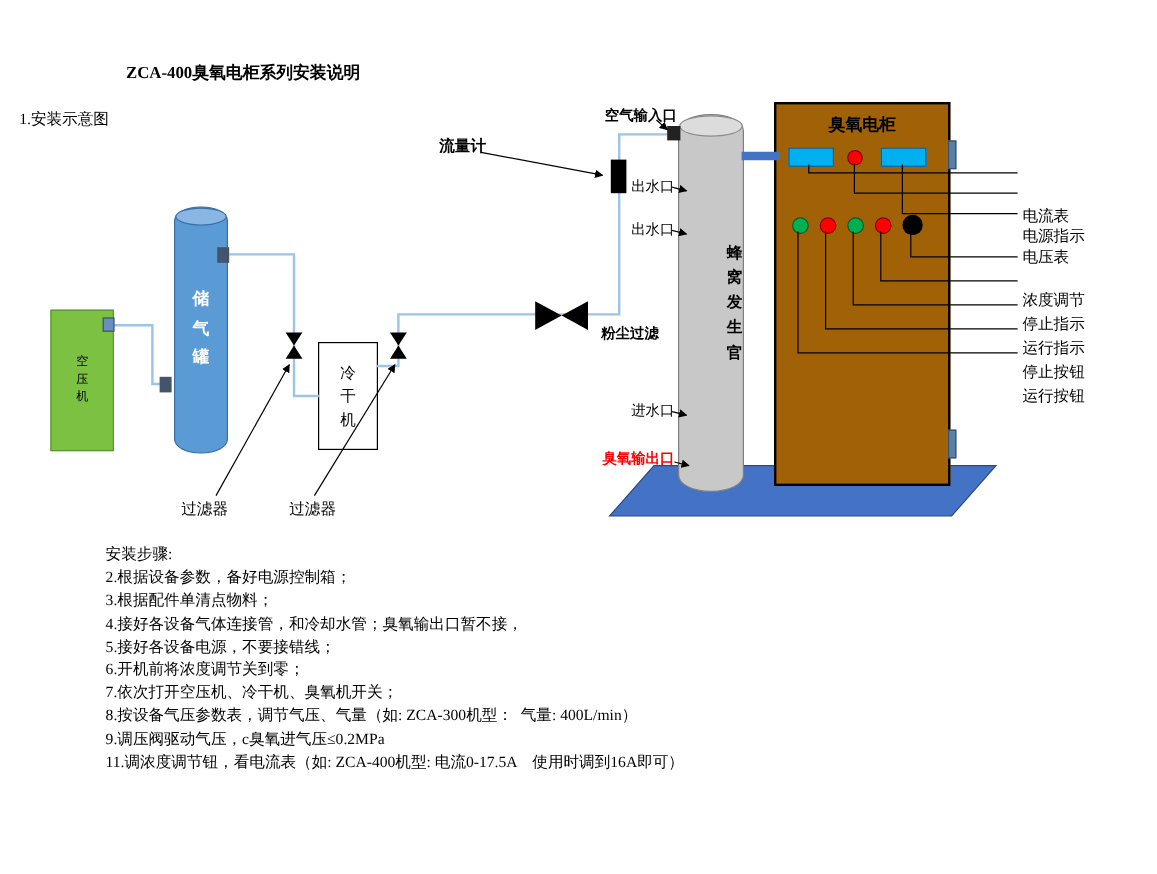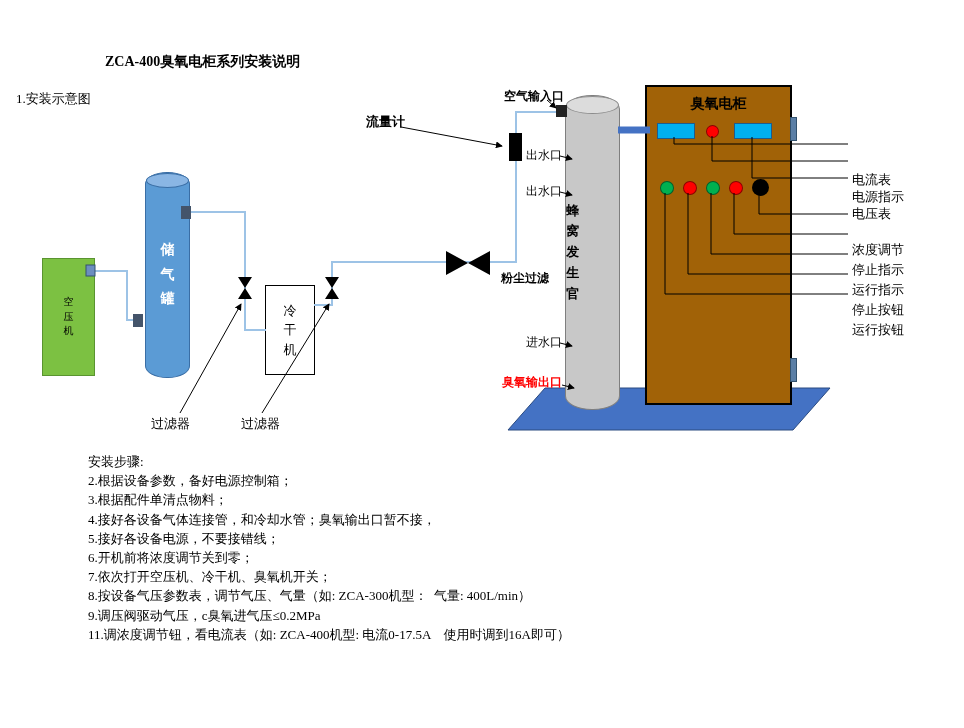--- a/index.html
+++ b/index.html
@@ -21,21 +21,21 @@
   .compressor { left:42px; top:258px; width:53px; height:118px; background:#7CC142; border:1px solid #5a9430;
                 display:flex; align-items:center; justify-content:center; font-size:10px; line-height:1.45; }
   .tank { left:145px; top:172px; width:45px; height:206px; background:#5B9BD5; border:1px solid #3a6ea5;
           border-radius:22px / 12px; display:flex; align-items:center; justify-content:center; }
   .tank-cap { position:absolute; left:0; top:0; width:100%; height:15px; border-radius:50%;
               background:#8AB6E4; border:1px solid #3a6ea5; }
   .tank-label { color:#ffffff; font-weight:bold; font-size:14px; line-height:1.75; position:relative; z-index:1; }
   .dryer { left:265px; top:285px; width:50px; height:90px; background:#ffffff; border:1px solid #000;
            display:flex; align-items:center; justify-content:center; font-size:13px; line-height:1.5; }
   .generator { left:565px; top:95px; width:55px; height:315px; background:#C8C8C8; border:1px solid #7f7f7f;
-               border-radius:27px / 14px; display:flex; align-items:center; justify-content:flex-start; }
+               border-radius:27px / 14px; display:flex; align-items:center; justify-content:flex-end; }
   .gen-cap { position:absolute; left:0; top:0; width:100%; height:18px; border-radius:50%;
              background:#DCDCDC; border:1px solid #8c8c8c; }
   .gen-label { font-size:13px; font-weight:bold; line-height:1.6; position:relative; z-index:1; }
 
   
   .cabinet { left:645px; top:85px; width:147px; height:320px; background:#a16207; border:2px solid #000; }
   .cabinet-title { position:absolute; left:0; top:8px; width:100%; text-align:center;
                    font-size:14px; font-weight:bold; }
   .meter { position:absolute; width:38px; height:16px; background:#00B0F0; border:1px solid #1f5b8c; }
   .meter-left { left:10px; top:36px; }

